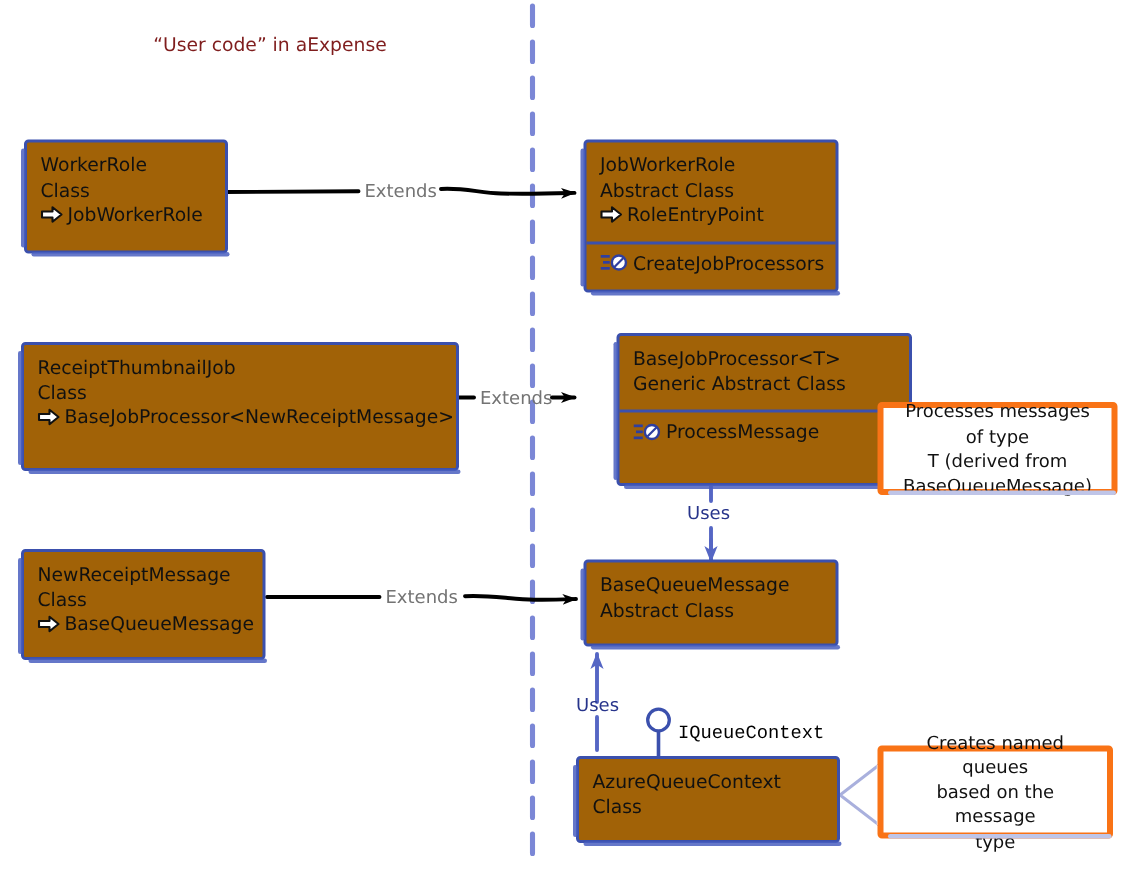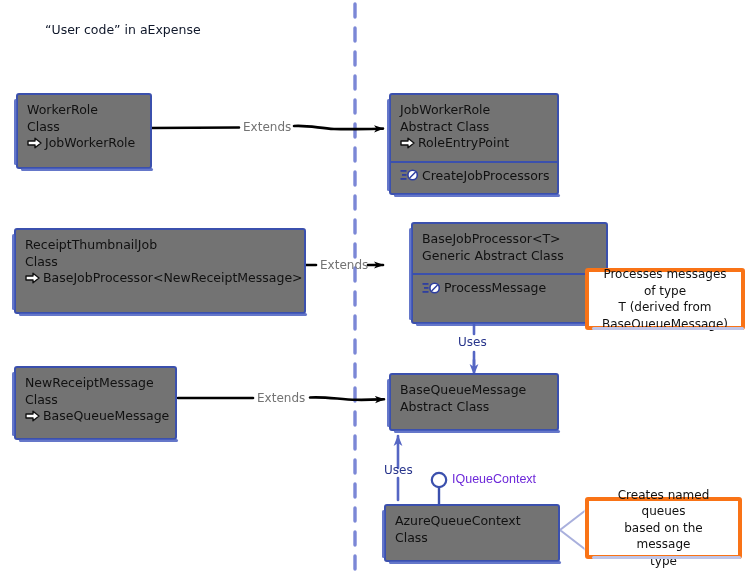--- a/index.html
+++ b/index.html
@@ -22,33 +22,33 @@
     position: absolute;
     left: 0;
     top: 0;
     width: 750px;
     height: 582px;
     pointer-events: none;
   }
 
   .header-label {
     position: absolute;
-    text-align: left;
+    text-align: center;
     font-family: "DejaVu Sans", sans-serif;
     font-size: 12.5px;
-    color: #0f172a;
+    color: #7f1d1d;
     line-height: 16px;
     white-space: pre-line;
   }
 
   
   .cbox {
     position: absolute;
     box-sizing: border-box;
-    background: #737373;
+    background: #a16207;
     border: 2px solid #3b50ad;
     border-radius: 3px;
   }
   .cbox .inner {
     position: relative;
     padding: 7px 9px 6px 9px;
   }
   .cbox .line {
     font-family: "DejaVu Sans", sans-serif;
     font-size: 12.5px;
@@ -133,24 +133,25 @@
     position: absolute;
     font-family: "DejaVu Sans", sans-serif;
     font-size: 12px;
     color: #737373;
     white-space: nowrap;
   }
   .edge-label.blue { color: #27348b; }
 
   .iface-label {
     position: absolute;
-    font-family: Liberation Sans, sans-serif;
+    font-family: Liberation Mono, monospace;
     font-size: 12.5px;
-    color: #6d28d9;
+    color: #000000;
     white-space: nowrap;
+    margin-top: 10px;
   }
 </style>
 </head>
 <body>
 
 <div id="canvas">
 
   <svg id="bg-svg" viewBox="0 0 750 582" xmlns="http://www.w3.org/2000/svg">
     <defs>
       <marker id="arrow-black" markerWidth="10" markerHeight="8" refX="9" refY="4" orient="auto" markerUnits="userSpaceOnUse">

